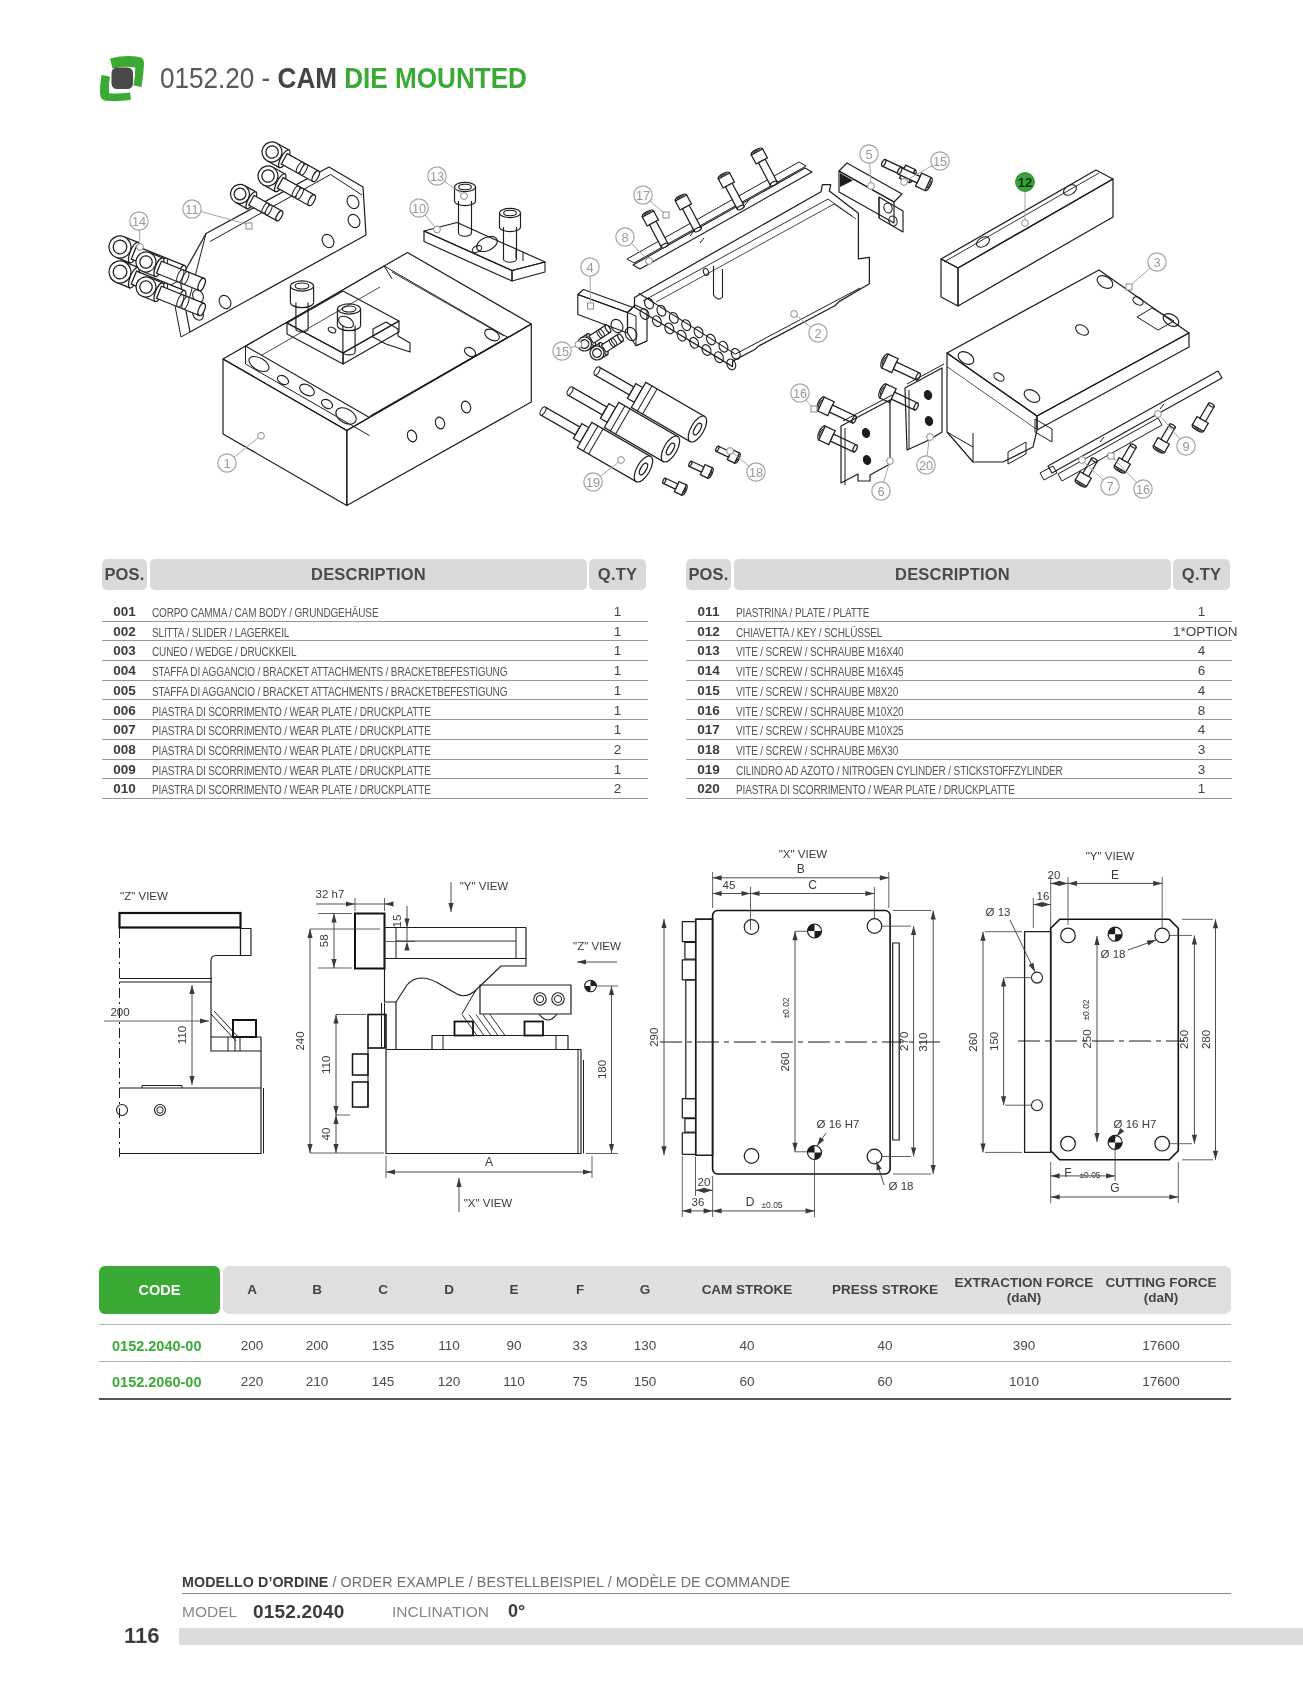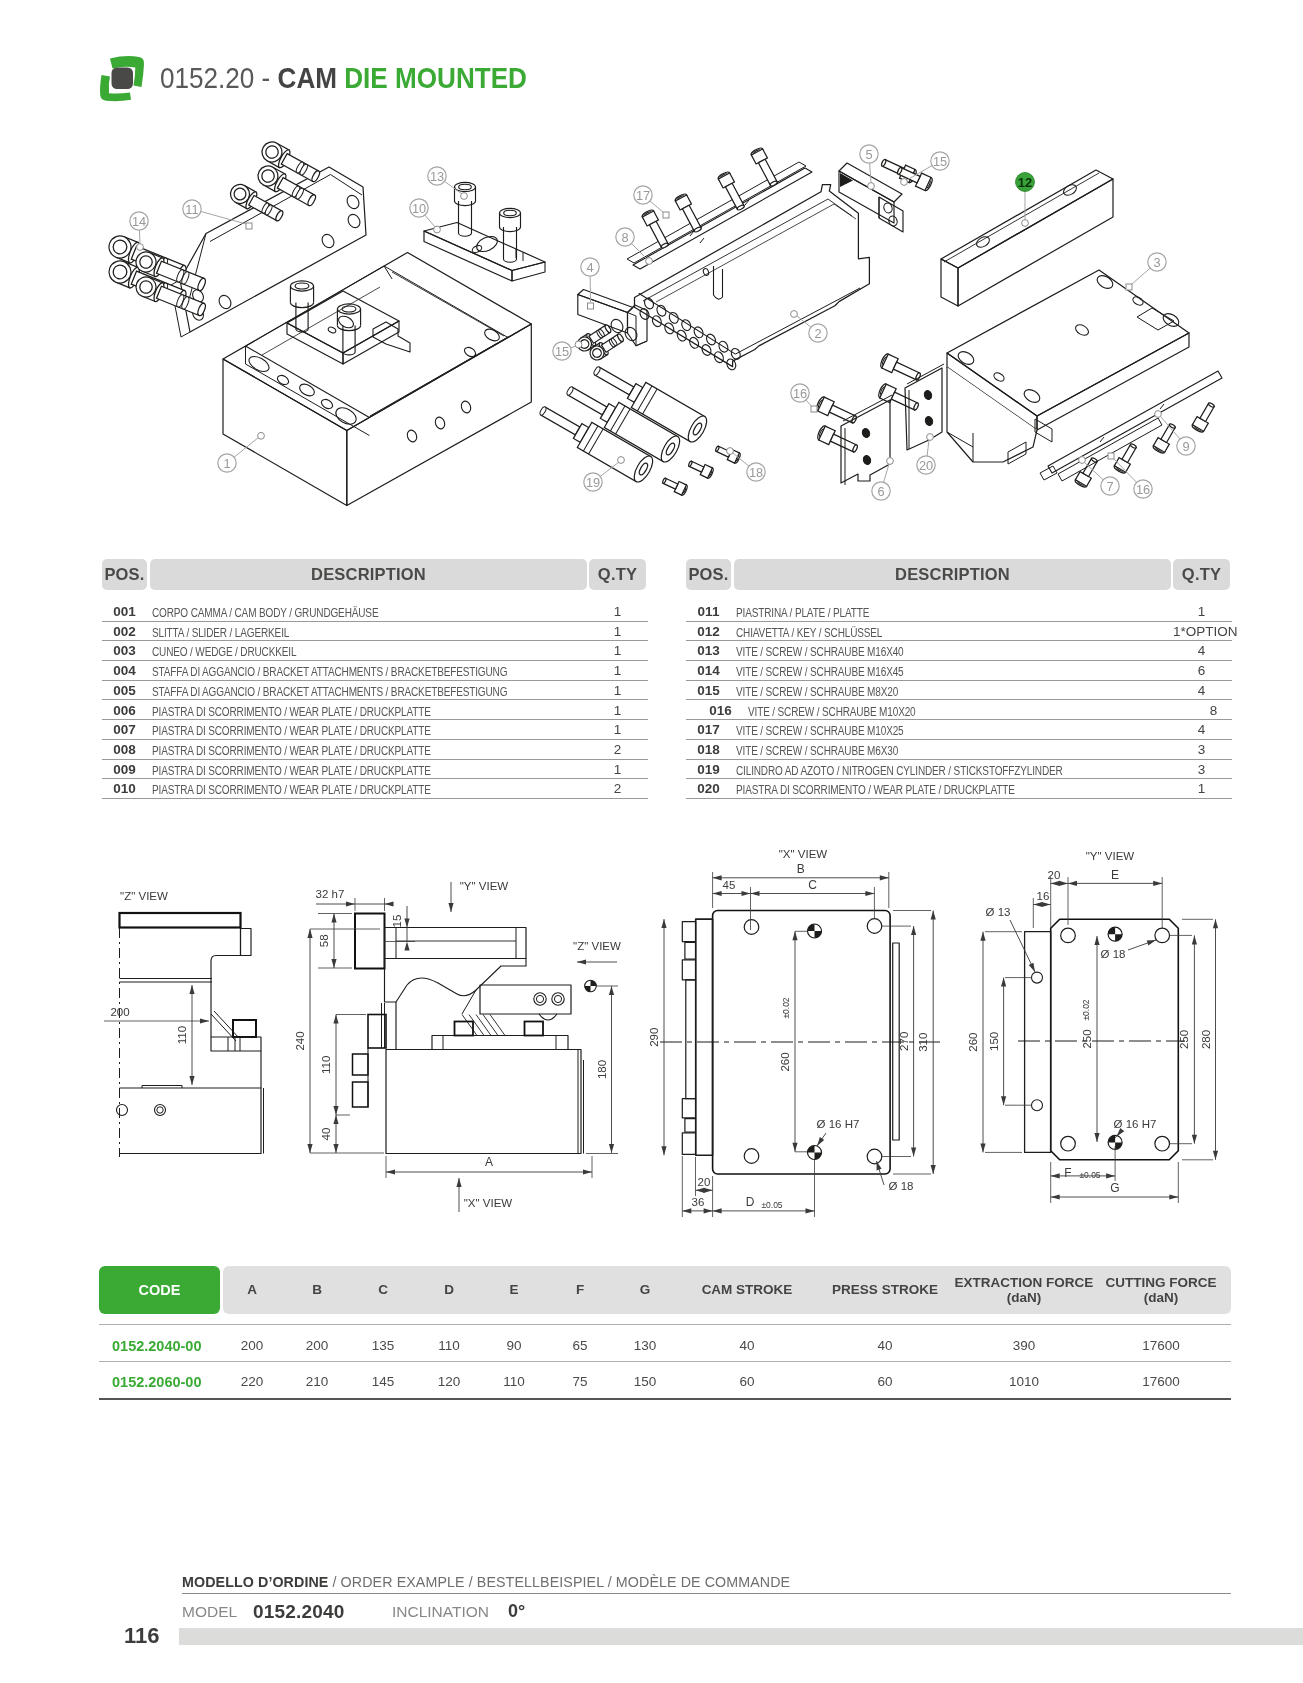--- a/index.html
+++ b/index.html
@@ -937,21 +937,21 @@
         <span class="des" style="left:50px;">VITE / SCREW / SCHRAUBE M16X45</span>
         <span class="qty" style="left:487px;">6</span>
       </div>
       <div class="rline" style="top: 120.7px; width: 546px;"></div>
       <div class="prow" style="top: 120.8px; left: 0px; width: 546px;">
         <span class="pos" style="left:0;">015</span>
         <span class="des" style="left:50px;">VITE / SCREW / SCHRAUBE M8X20</span>
         <span class="qty" style="left:487px;">4</span>
       </div>
       <div class="rline" style="top: 140.4px; width: 546px;"></div>
-      <div class="prow" style="top: 140.5px; left: 12px; width: 546px;">
+      <div class="prow" style="top: 140.5px; left: 0px; width: 546px;">
         <span class="pos" style="left:0;">016</span>
         <span class="des" style="left:50px;">VITE / SCREW / SCHRAUBE M10X20</span>
         <span class="qty" style="left:487px;">8</span>
       </div>
       <div class="rline" style="top: 160.1px; width: 546px;"></div>
       <div class="prow" style="top: 160.2px; left: 0px; width: 546px;">
         <span class="pos" style="left:0;">017</span>
         <span class="des" style="left:50px;">VITE / SCREW / SCHRAUBE M10X25</span>
         <span class="qty" style="left:487px;">4</span>
       </div>
@@ -1012,21 +1012,21 @@
       <div class="chcol" style="left: 992px; width: 140px;">
         <div class="two">CUTTING FORCE<br>(daN)</div>
       </div>
       <div class="crow" style="top: 62px; left: 0px; width: 1132px;">
         <span class="ccode">0152.2040-00</span>
         <span class="cval" style="left:83px; width:140px;">200</span>
         <span class="cval" style="left:148px; width:140px;">200</span>
         <span class="cval" style="left:214px; width:140px;">135</span>
         <span class="cval" style="left:280px; width:140px;">110</span>
         <span class="cval" style="left:345px; width:140px;">90</span>
-        <span class="cval" style="left:411px; width:140px;">65</span>
+        <span class="cval" style="left:411px; width:140px;">33</span>
         <span class="cval" style="left:476px; width:140px;">130</span>
         <span class="cval" style="left:578px; width:140px;">40</span>
         <span class="cval" style="left:716px; width:140px;">40</span>
         <span class="cval" style="left:855px; width:140px;">390</span>
         <span class="cval" style="left:992px; width:140px;">17600</span>
       </div>
       <div class="crow" style="top: 98px; left: 0px; width: 1132px;">
         <span class="ccode">0152.2060-00</span>
         <span class="cval" style="left:83px; width:140px;">220</span>
         <span class="cval" style="left:148px; width:140px;">210</span>

